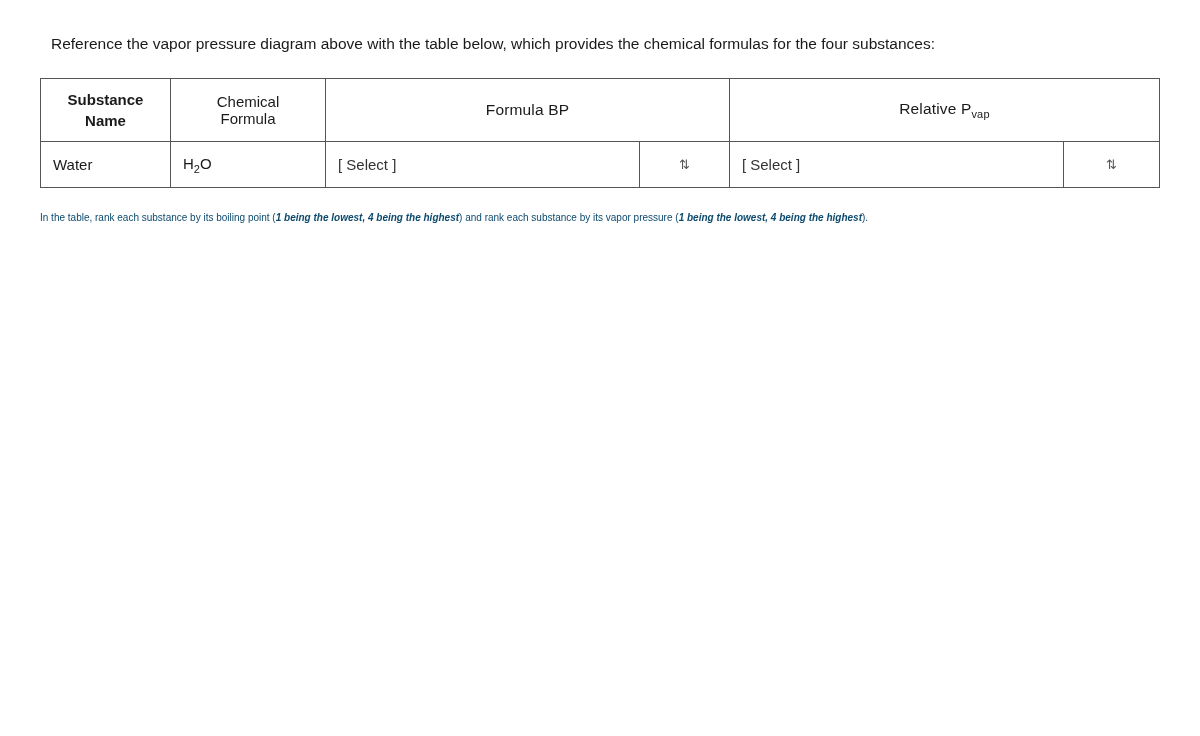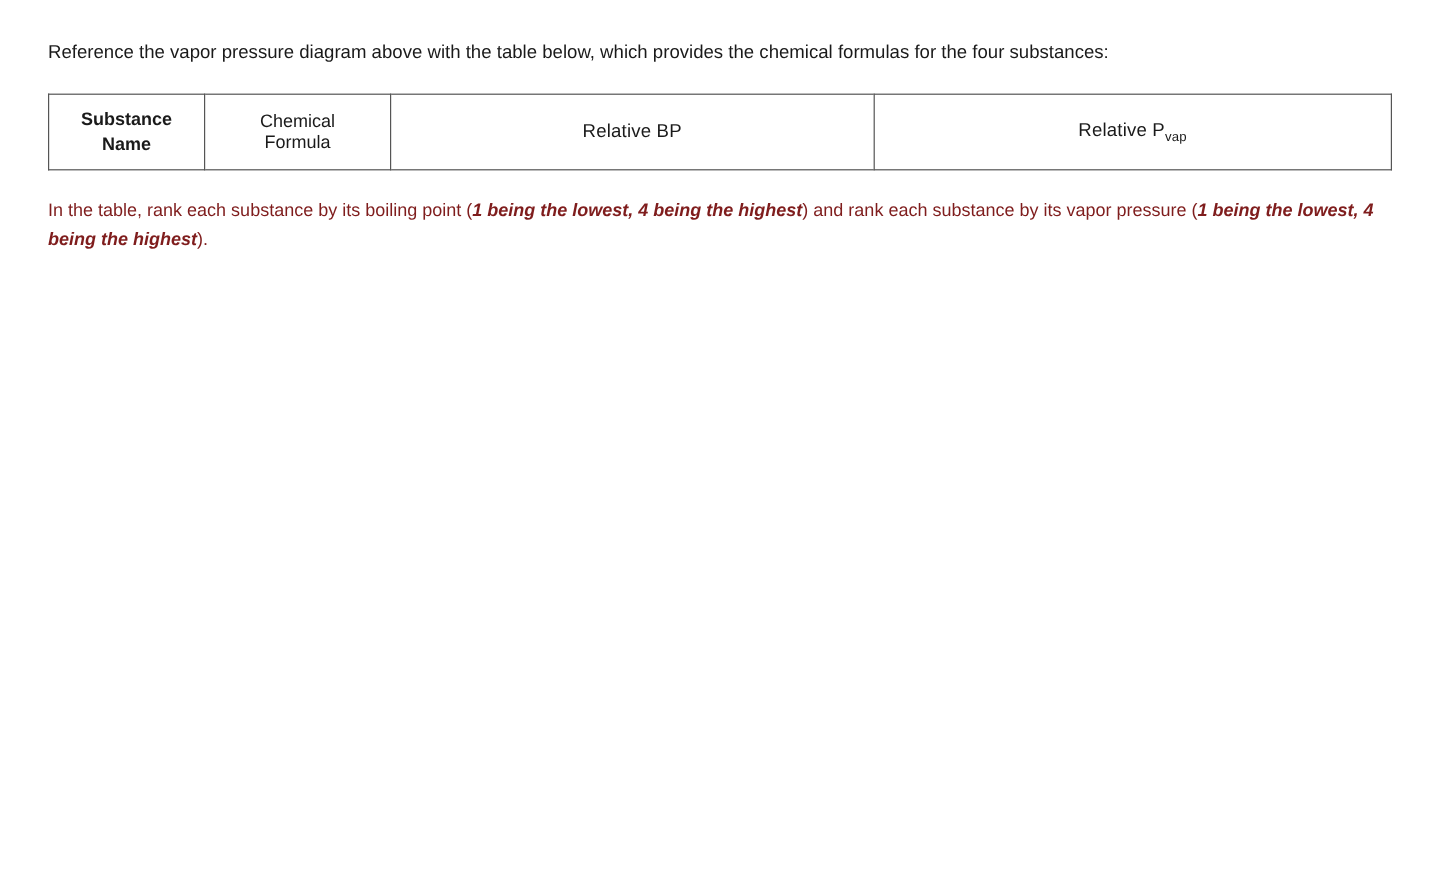--- a/index.html
+++ b/index.html
@@ -11,20 +11,21 @@
       color: #1a1a1a;
       padding: 32px 40px;
       max-width: 1200px;
     }
 
     .intro-text {
       font-size: 15.5px;
       line-height: 1.55;
       margin-bottom: 22px;
       color: #1a1a1a;
+      margin-left: 11px;
     }
 
     table {
       width: 100%;
       border-collapse: collapse;
       border: 1.5px solid #555;
       margin-bottom: 22px;
     }
 
     th, td {
@@ -92,23 +93,23 @@
 
     
     .col-substance { width: 130px; }
     .col-formula { width: 155px; }
 
     sub {
       font-size: 11px;
     }
 
     .outro-text {
-      font-size: 15px;
+      font-size: 10px;
       line-height: 1.6;
-      color: #7f1d1d;
+      color: #0c4a6e;
     }
 
     .italic-bold {
       font-weight: 700;
       font-style: italic;
     }
 
     .select-container {
       display: flex;
       align-items: center;
@@ -144,26 +145,42 @@
 <table>
   <thead>
     <tr>
       <th class="header-substance col-substance">
         <span>Substance Name</span>
       </th>
       <th class="header-formula col-formula">
         <span>Chemical Formula</span>
       </th>
       <th colspan="2" class="header-bp thick-left">
-        <span>Relative BP</span>
+        <span>Formula BP</span>
       </th>
       <th colspan="2" class="header-pvap thick-left">
         <span>Relative P<sub>vap</sub></span>
       </th>
     </tr>
   </thead>
   <tbody id="table-body">
+  <tr>
+        <td class="substance-cell col-substance">Water</td>
+        <td class="formula-cell col-formula">H<sub>2</sub>O</td>
+        <td class="select-cell thick-left" style="border-left: 1.5px solid rgb(85, 85, 85);">
+          <div class="select-container">
+            <span class="select-label">[ Select ]</span>
+          </div>
+        </td>
+        <td class="arrow-cell no-left-border">⇅</td>
+        <td class="select-cell thick-left" style="border-left: 1.5px solid rgb(85, 85, 85);">
+          <div class="select-container">
+            <span class="select-label">[ Select ]</span>
+          </div>
+        </td>
+        <td class="arrow-cell no-left-border">⇅</td>
+      </tr>
     </tbody>
 </table>
 
 <p class="outro-text">
   <span>In the table, rank each substance by its boiling point (</span><span class="italic-bold">1 being the lowest, 4 being the highest</span><span>) and rank each substance by its vapor pressure (</span><span class="italic-bold">1 being the lowest, 4 being the highest</span><span>).</span>
 </p>
 
 </body></html>

